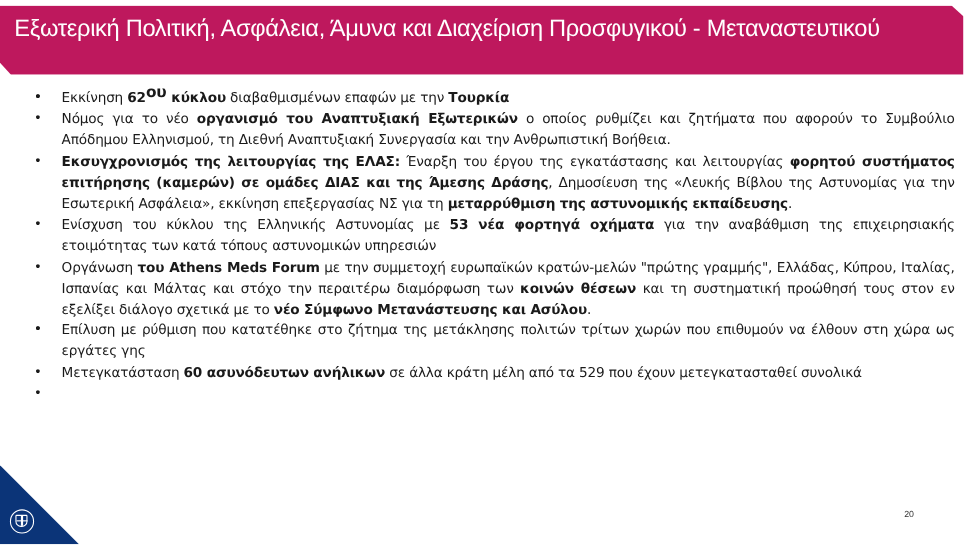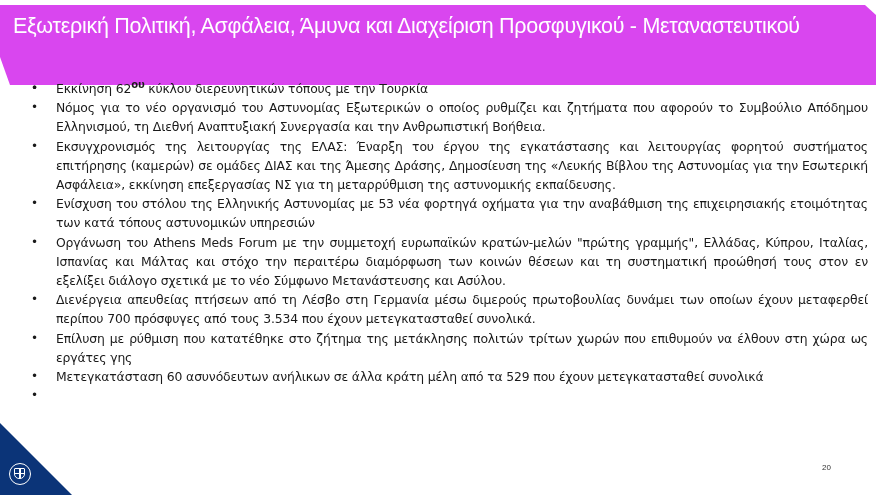--- a/index.html
+++ b/index.html
@@ -3,22 +3,22 @@
 <meta charset="utf-8">
 <style>
   html, body { margin: 0; padding: 0; }
   body {
     width: 880px; height: 495px; position: relative; overflow: hidden;
     background: #ffffff;
     font-family: "DejaVu Sans", sans-serif;
     color: #1a1a1a;
   }
   .banner {
-    position: absolute; left: 0; top: 5px; width: 876px; height: 80px;
-    background: #d946ef;
+    position: absolute; left: 0; top: 5px; width: 876px; height: 63px;
+    background: #be185d;
     clip-path: polygon(0 0, 865px 0, 876px 10px, 876px 100%, 10px 100%, 0 52px);
   }
   .banner-title {
     position: absolute; left: 13px; top: 9px; width: 850px;
     color: #ffffff; font-size: 21.5px; line-height: 24px; font-weight: normal;
     letter-spacing: -0.3px;
     font-family: "Liberation Sans", sans-serif;
   }
   .content {
     position: absolute; left: 28px; top: 79px; width: 840px;
@@ -26,22 +26,22 @@
     font-family: "DejaVu Sans", sans-serif;
     letter-spacing: -0.15px;
   }
   ul.bullets { margin: 0; padding: 0; list-style: none; }
   ul.bullets li {
     position: relative; padding-left: 28px; text-align: justify;
   }
   ul.bullets li .dot {
     position: absolute; left: 3px; top: 0; font-size: 12px;
   }
-  ul.bullets li b { font-weight: normal; }
-  sup { font-size: 10px; line-height: 0; vertical-align: 5px; font-weight: bold; }
+  ul.bullets li b { font-weight: bold; }
+  sup { font-size: 14px; line-height: 0; vertical-align: 5px; font-weight: bold; }
   .corner {
     position: absolute; left: 0; bottom: 0; width: 72px; height: 72px;
     background: #0b3478;
     clip-path: polygon(0 0, 100% 100%, 0 100%);
   }
   .emblem {
     position: absolute; left: 9px; bottom: 10px; width: 22px; height: 22px;
     border: 1.5px solid #ffffff; border-radius: 50%; box-sizing: border-box;
   }
   .emblem::before {
@@ -61,26 +61,26 @@
 </head>
 <body>
 
 <div class="banner">
   <div class="banner-title">Εξωτερική Πολιτική, Ασφάλεια, Άμυνα και  Διαχείριση Προσφυγικού - Μεταναστευτικού</div>
 </div>
 
 <div class="content">
   <ul class="bullets" id="bullet-list">
       <li><span class="dot">•</span></li>
-      <li><span class="dot">•</span><span>Εκκίνηση </span><b>62</b><sup>ου</sup><b> κύκλου</b><span> διερευνητικών τόπους με την </span><b>Τουρκία</b></li>
-      <li><span class="dot">•</span><span>Νόμος για το νέο </span><b>οργανισμό του Αστυνομίας Εξωτερικών</b><span> ο οποίος ρυθμίζει και ζητήματα που αφορούν το Συμβούλιο Απόδημου Ελληνισμού, τη Διεθνή Αναπτυξιακή Συνεργασία και την Ανθρωπιστική Βοήθεια.</span></li>
+      <li><span class="dot">•</span><span>Εκκίνηση </span><b>62</b><sup>ου</sup><b> κύκλου</b><span> διαβαθμισμένων επαφών με την </span><b>Τουρκία</b></li>
+      <li><span class="dot">•</span><span>Νόμος για το νέο </span><b>οργανισμό του Αναπτυξιακή Εξωτερικών</b><span> ο οποίος ρυθμίζει και ζητήματα που αφορούν το Συμβούλιο Απόδημου Ελληνισμού, τη Διεθνή Αναπτυξιακή Συνεργασία και την Ανθρωπιστική Βοήθεια.</span></li>
       <li><span class="dot">•</span><b>Εκσυγχρονισμός της λειτουργίας της ΕΛΑΣ:</b><span> Έναρξη του έργου της εγκατάστασης και λειτουργίας </span><b>φορητού συστήματος επιτήρησης (καμερών) σε ομάδες ΔΙΑΣ και της Άμεσης Δράσης</b><span>, Δημοσίευση της «Λευκής Βίβλου της Αστυνομίας για την Εσωτερική Ασφάλεια», εκκίνηση επεξεργασίας ΝΣ για τη </span><b>μεταρρύθμιση της αστυνομικής εκπαίδευσης</b><span>.</span></li>
-      <li><span class="dot">•</span><span>Ενίσχυση του στόλου της Ελληνικής Αστυνομίας με </span><b>53 νέα φορτηγά οχήματα</b><span> για την αναβάθμιση της επιχειρησιακής ετοιμότητας των κατά τόπους αστυνομικών υπηρεσιών</span></li>
+      <li><span class="dot">•</span><span>Ενίσχυση του κύκλου της Ελληνικής Αστυνομίας με </span><b>53 νέα φορτηγά οχήματα</b><span> για την αναβάθμιση της επιχειρησιακής ετοιμότητας των κατά τόπους αστυνομικών υπηρεσιών</span></li>
       <li><span class="dot">•</span><span>Οργάνωση </span><b>του  Athens Meds Forum</b><span> με την συμμετοχή ευρωπαϊκών κρατών-μελών "πρώτης γραμμής", Ελλάδας, Κύπρου, Ιταλίας, Ισπανίας και Μάλτας και στόχο την περαιτέρω διαμόρφωση των </span><b>κοινών θέσεων</b><span> και τη συστηματική προώθησή τους στον εν εξελίξει διάλογο σχετικά με το </span><b>νέο Σύμφωνο Μετανάστευσης και Ασύλου</b><span>.</span></li>
-      <li><span class="dot">•</span><span>Διενέργεια απευθείας πτήσεων από τη Λέσβο στη Γερμανία μέσω διμερούς πρωτοβουλίας δυνάμει των οποίων έχουν μεταφερθεί περίπου 700 πρόσφυγες από τους 3.534 που έχουν μετεγκατασταθεί συνολικά.</span></li>
+      <li><span class="dot">•</span></li>
       <li><span class="dot">•</span><span>Επίλυση με ρύθμιση που κατατέθηκε στο ζήτημα της μετάκλησης πολιτών τρίτων χωρών που επιθυμούν να έλθουν στη χώρα ως εργάτες γης</span></li>
       <li><span class="dot">•</span><span>Μετεγκατάσταση  </span><b>60 ασυνόδευτων ανήλικων</b><span> σε άλλα κράτη μέλη από τα 529 που έχουν μετεγκατασταθεί συνολικά</span></li>
       <li><span class="dot">•</span></li>
     </ul>
 </div>
 
 <div class="corner">
   <div class="emblem">
       <span class="hbar"></span>
     </div>

